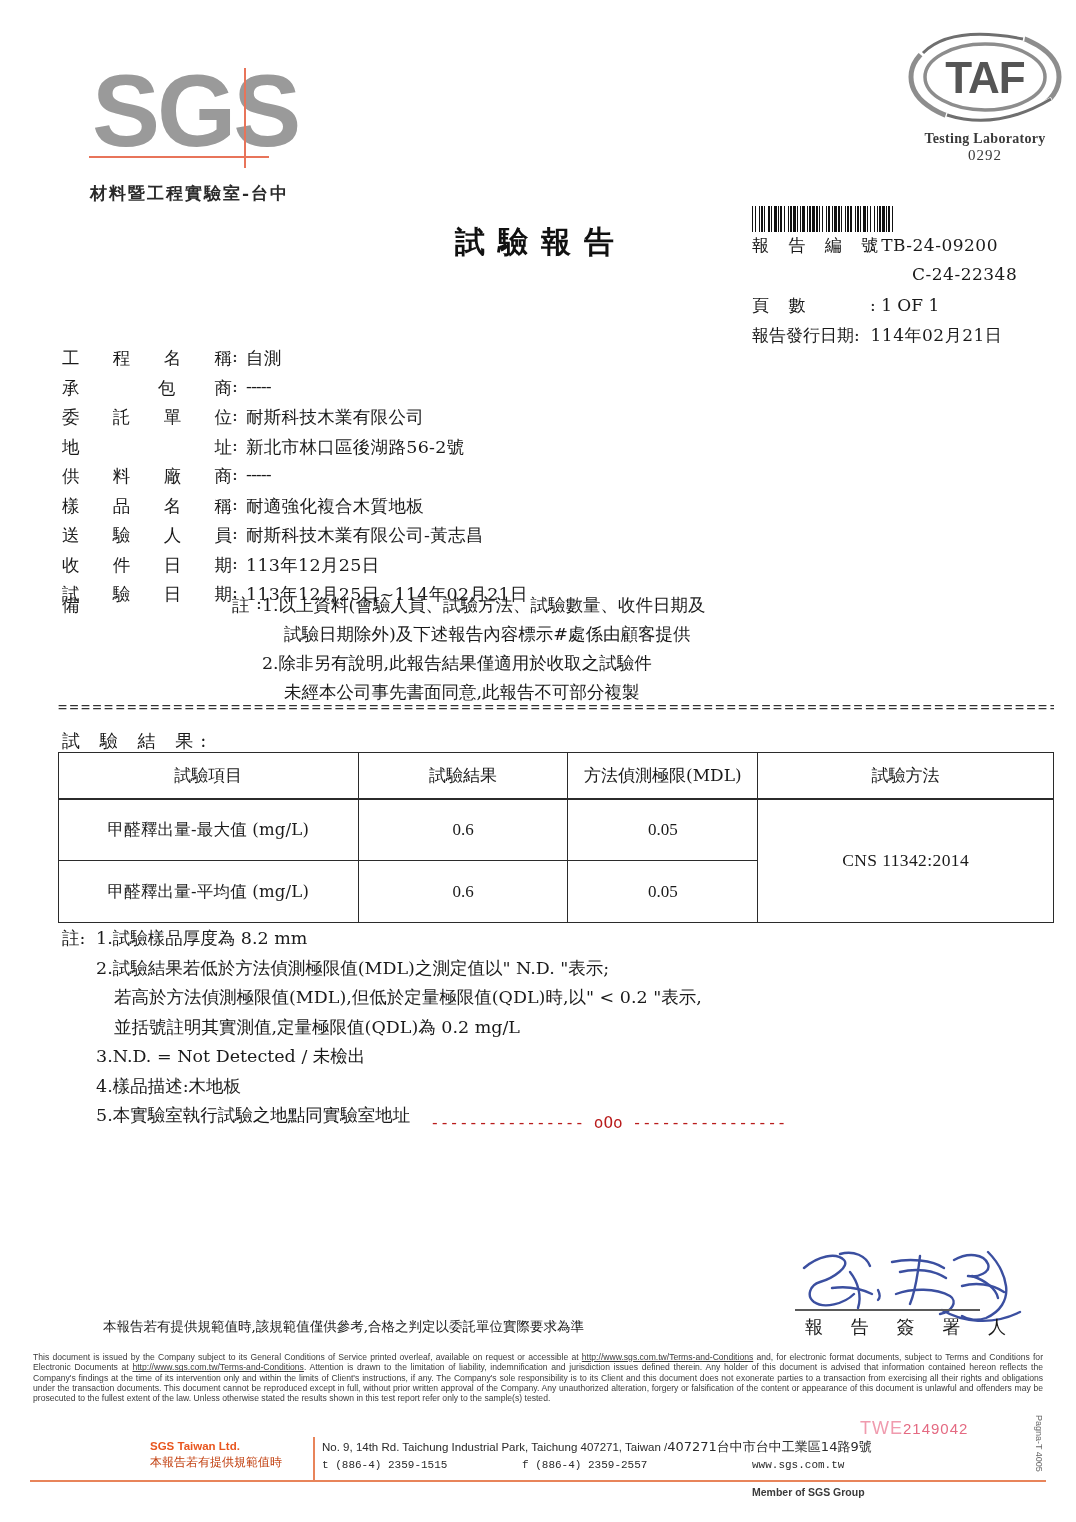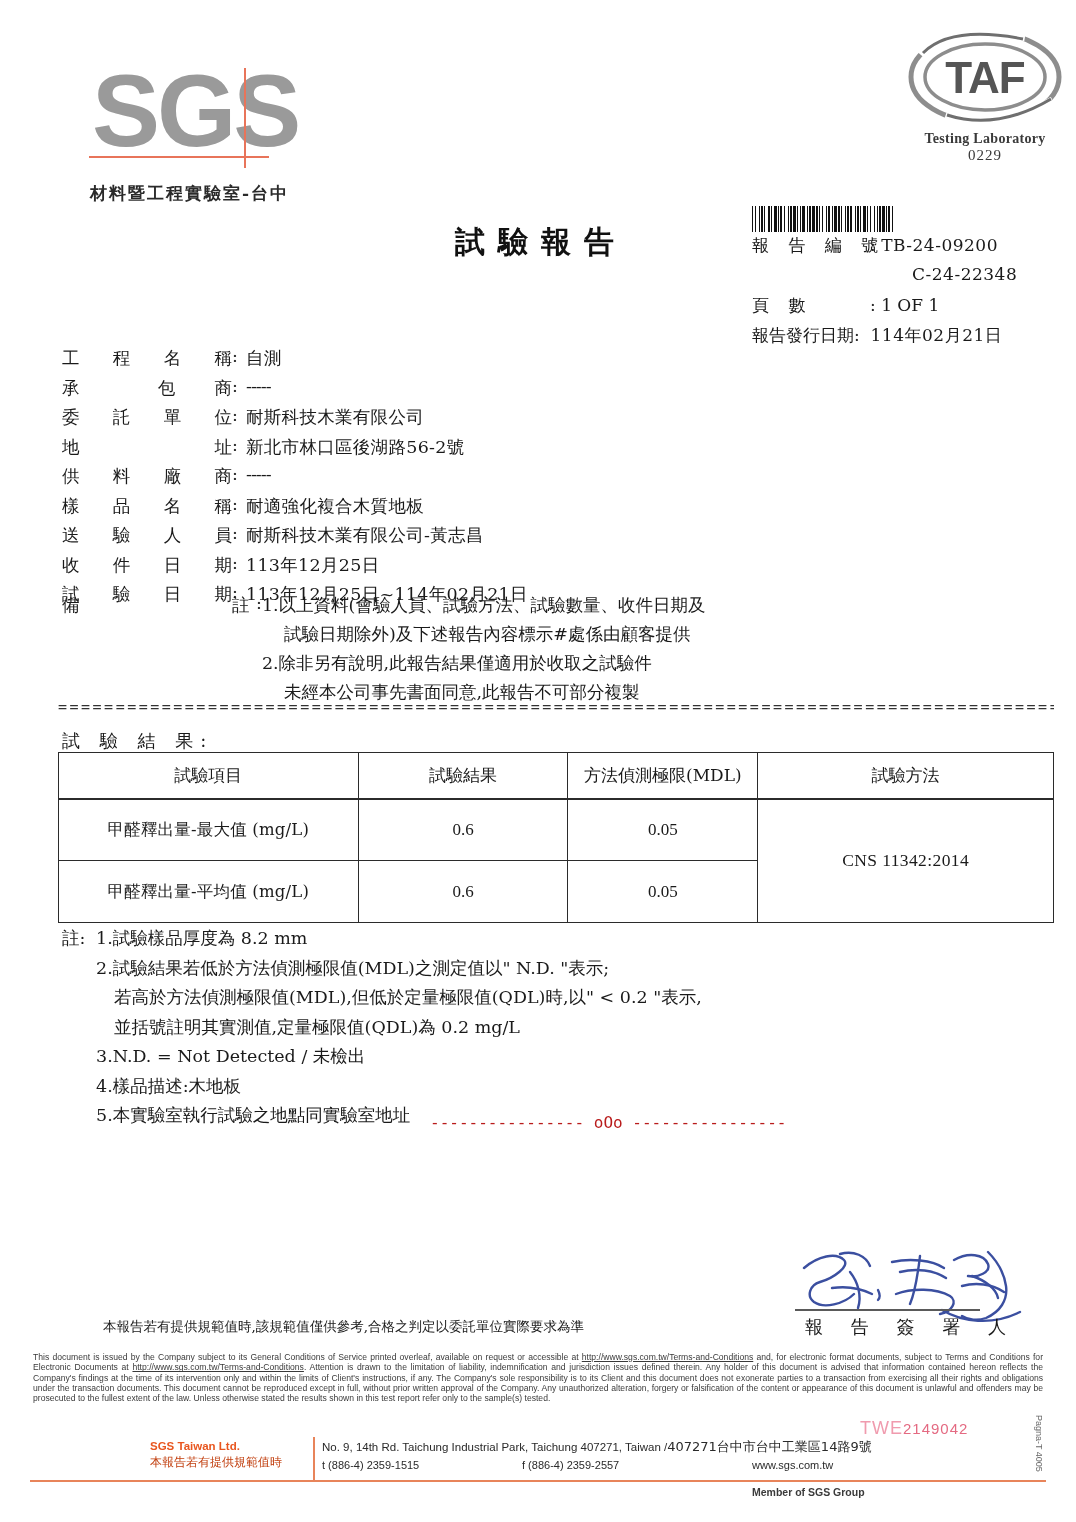--- a/index.html
+++ b/index.html
@@ -150,21 +150,21 @@
 
   
   .foot-rule { position:absolute; left:30px; top:1480px; width:1016px; height:1.5px; background:#e8845a; }
   .foot-vrule { position:absolute; left:313px; top:1437px; width:1.5px; height:44px; background:#e8845a; }
   .foot-left { position:absolute; left:150px; top:1440px; width:160px; text-align:left; }
   .foot-left .f1 { font-family:"Liberation Sans", sans-serif; font-size:11.5px; font-weight:bold; color:#e8561f; letter-spacing:0px;}
   .foot-left .f2 { font-size:12px; color:#c24010; letter-spacing:0px; margin-top:2px;}
   .foot-right { position:absolute; left:322px; top:1438px; width:720px; }
   .foot-right .l1 { font-family:"Liberation Sans", sans-serif; font-size:11.5px; color:#2a2a2a; white-space:nowrap;}
   .foot-right .l1 .cn { font-family:"DejaVu Sans", sans-serif; font-size:13px; }
-  .foot-right .l2 { font-family:Liberation Sans, sans-serif; font-size:11px; color:#2a2a2a; margin-top:3px; position:relative; height:16px;}
+  .foot-right .l2 { font-family:Liberation Mono, monospace; font-size:11px; color:#2a2a2a; margin-top:3px; position:relative; height:16px;}
   .foot-right .l2 .tel { position:absolute; left:0; }
   .foot-right .l2 .fax { position:absolute; left:200px; }
   .foot-right .l2 .web { position:absolute; left:430px; }
   .foot-member { position:absolute; left:752px; top:1486px; font-family:"Liberation Sans", sans-serif; font-size:10.5px; font-weight:bold; color:#3a3a3a;}
 </style>
 </head>
 <body>
 
 <div class="page">
 
@@ -179,21 +179,21 @@
     <svg width="160" height="104" viewBox="0 0 160 104">
       <ellipse cx="80" cy="52" rx="74" ry="45" fill="none" stroke="#8d8d8d" stroke-width="5"></ellipse>
       <ellipse cx="80" cy="52" rx="60" ry="33" fill="none" stroke="#8d8d8d" stroke-width="3.5"></ellipse>
       <path d="M16 30 Q44 -2 120 12" fill="none" stroke="#ffffff" stroke-width="9"></path>
       <path d="M18 28 Q46 0 118 14" fill="none" stroke="#6f6f6f" stroke-width="3"></path>
       <path d="M40 92 Q90 108 148 76" fill="none" stroke="#ffffff" stroke-width="9"></path>
       <path d="M42 90 Q92 106 146 74" fill="none" stroke="#6f6f6f" stroke-width="3"></path>
       <text x="80" y="68" text-anchor="middle" font-family="Liberation Sans, sans-serif" font-size="44" font-weight="bold" fill="#555555" letter-spacing="-1">TAF</text>
     </svg>
     <div class="t1">Testing Laboratory</div>
-    <div class="t2">0229</div>
+    <div class="t2">0292</div>
   </div>
 
   <div class="report-title">試驗報告</div>
 
   <div class="barcode" id="barcode"><i style="width: 1px;"></i><i style="width: 2px; background: transparent;"></i><i style="width: 1px;"></i><i style="width: 3px; background: transparent;"></i><i style="width: 1px;"></i><i style="width: 1px; background: transparent;"></i><i style="width: 2px;"></i><i style="width: 1px; background: transparent;"></i><i style="width: 1px;"></i><i style="width: 3px; background: transparent;"></i><i style="width: 2px;"></i><i style="width: 1px; background: transparent;"></i><i style="width: 1px;"></i><i style="width: 2px; background: transparent;"></i><i style="width: 3px;"></i><i style="width: 1px; background: transparent;"></i><i style="width: 1px;"></i><i style="width: 1px; background: transparent;"></i><i style="width: 2px;"></i><i style="width: 2px; background: transparent;"></i><i style="width: 1px;"></i><i style="width: 3px; background: transparent;"></i><i style="width: 1px;"></i><i style="width: 1px; background: transparent;"></i><i style="width: 2px;"></i><i style="width: 1px; background: transparent;"></i><i style="width: 3px;"></i><i style="width: 1px; background: transparent;"></i><i style="width: 1px;"></i><i style="width: 2px; background: transparent;"></i><i style="width: 1px;"></i><i style="width: 1px; background: transparent;"></i><i style="width: 3px;"></i><i style="width: 2px; background: transparent;"></i><i style="width: 1px;"></i><i style="width: 1px; background: transparent;"></i><i style="width: 2px;"></i><i style="width: 1px; background: transparent;"></i><i style="width: 3px;"></i><i style="width: 1px; background: transparent;"></i><i style="width: 2px;"></i><i style="width: 1px; background: transparent;"></i><i style="width: 1px;"></i><i style="width: 2px; background: transparent;"></i><i style="width: 1px;"></i><i style="width: 3px; background: transparent;"></i><i style="width: 1px;"></i><i style="width: 1px; background: transparent;"></i><i style="width: 2px;"></i><i style="width: 2px; background: transparent;"></i><i style="width: 1px;"></i><i style="width: 1px; background: transparent;"></i><i style="width: 3px;"></i><i style="width: 1px; background: transparent;"></i><i style="width: 2px;"></i><i style="width: 1px; background: transparent;"></i><i style="width: 1px;"></i><i style="width: 3px; background: transparent;"></i><i style="width: 1px;"></i><i style="width: 1px; background: transparent;"></i><i style="width: 2px;"></i><i style="width: 1px; background: transparent;"></i><i style="width: 2px;"></i><i style="width: 3px; background: transparent;"></i><i style="width: 1px;"></i><i style="width: 1px; background: transparent;"></i><i style="width: 2px;"></i><i style="width: 1px; background: transparent;"></i><i style="width: 1px;"></i><i style="width: 2px; background: transparent;"></i><i style="width: 3px;"></i><i style="width: 1px; background: transparent;"></i><i style="width: 1px;"></i><i style="width: 2px; background: transparent;"></i><i style="width: 1px;"></i><i style="width: 3px; background: transparent;"></i><i style="width: 1px;"></i><i style="width: 2px; background: transparent;"></i><i style="width: 1px;"></i><i style="width: 1px; background: transparent;"></i><i style="width: 2px;"></i><i style="width: 1px; background: transparent;"></i><i style="width: 3px;"></i><i style="width: 1px; background: transparent;"></i><i style="width: 1px;"></i><i style="width: 1px; background: transparent;"></i><i style="width: 2px;"></i><i style="width: 2px; background: transparent;"></i><i style="width: 1px;"></i><i style="width: 3px; background: transparent;"></i></div>
 
   <div class="meta">
     <div class="row">
       <span class="lbl w1">報 告 編 號</span><span>:</span>
       <span class="val">TB-24-09200</span>

